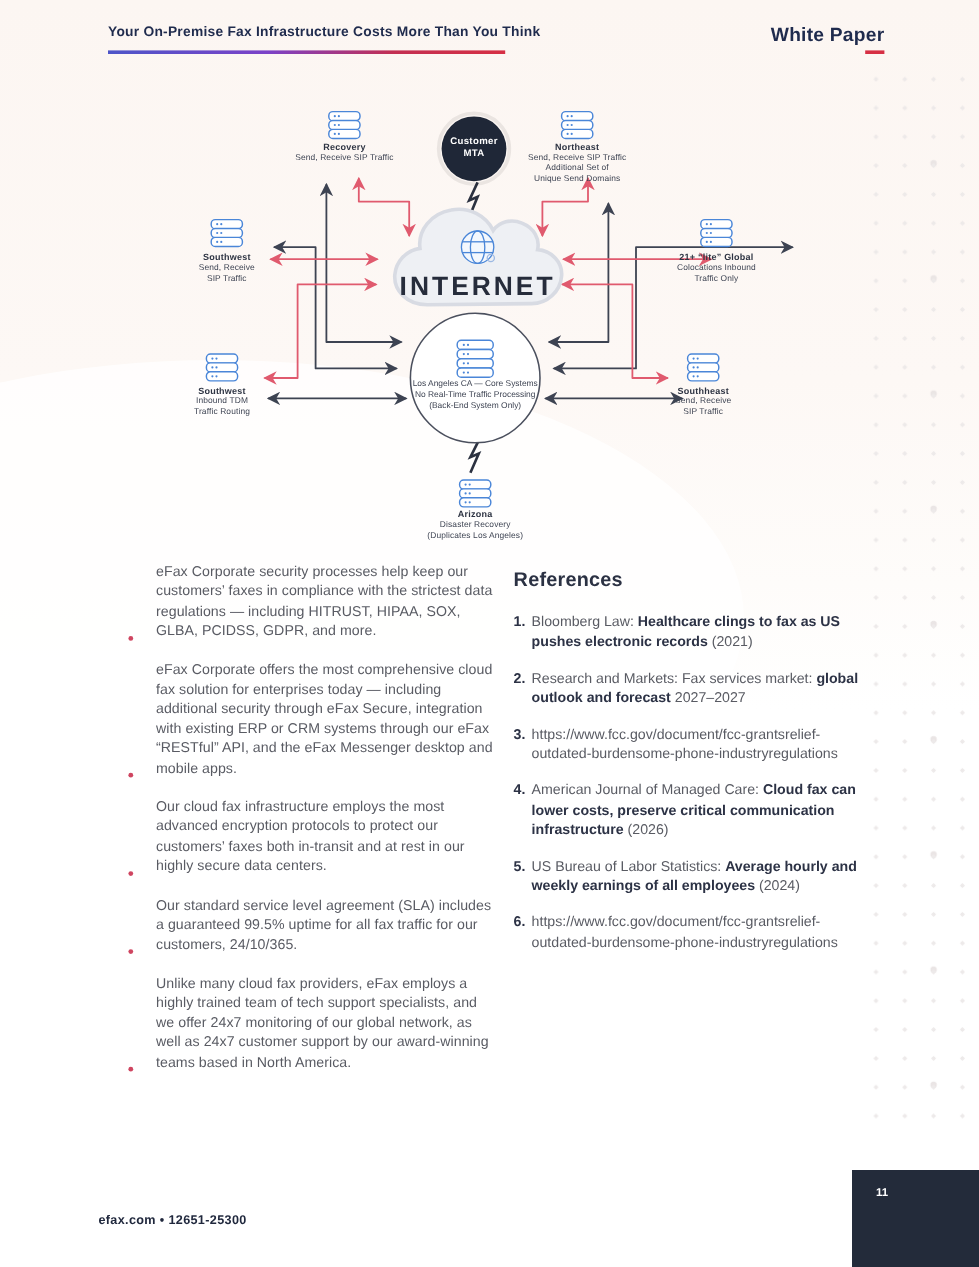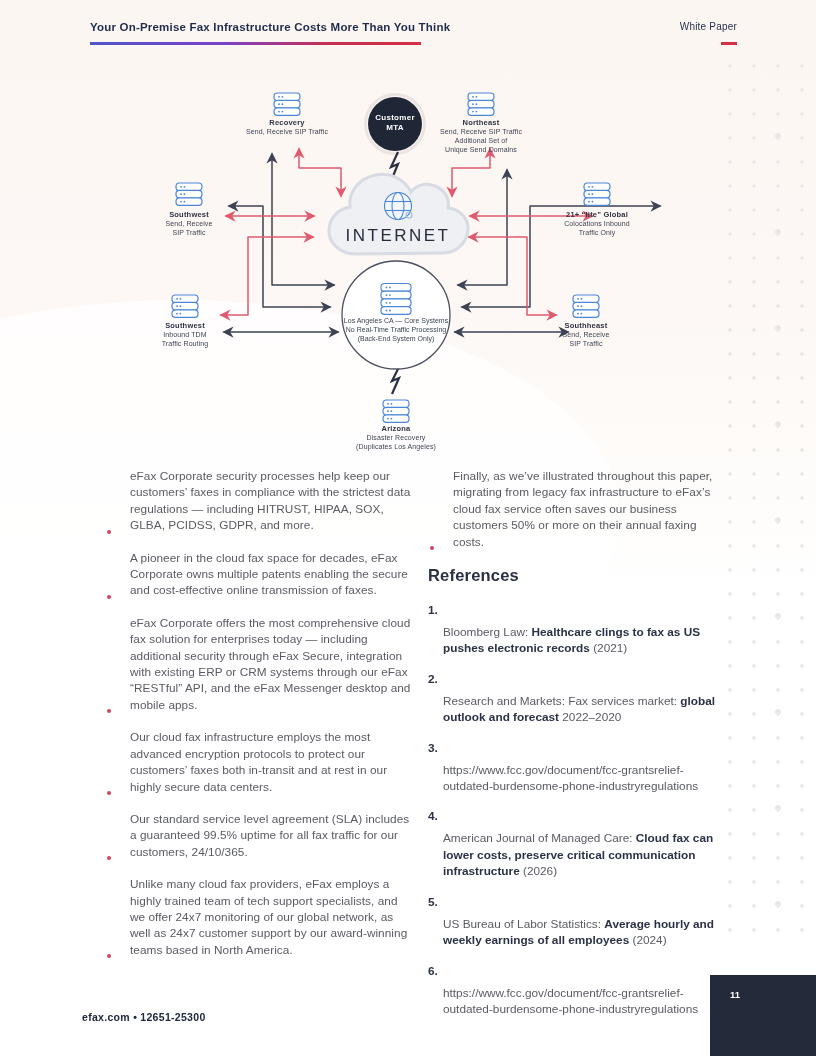--- a/index.html
+++ b/index.html
@@ -11,49 +11,49 @@
     background-image:radial-gradient(circle,#ece8e8 1.6px,transparent 1.9px),
                      radial-gradient(circle,#e8e3e3 2.6px,transparent 3px);
     background-size:24px 24px,96px 96px;background-position:6px 6px,18px 40px;}
   .wave{position:absolute;left:-260px;top:300px;width:880px;height:430px;
         background:rgba(255,255,255,.75);border-radius:50%;}
   
   .hdr-title{position:absolute;left:90px;top:21px;font-size:11.5px;font-weight:700;
              color:#1f2b4d;letter-spacing:.2px;}
   .hdr-grad{position:absolute;left:90px;top:42px;width:331px;height:3px;
             background:linear-gradient(90deg,#4d55c8 0%,#7b42c8 40%,#c32f52 72%,#d62f44 100%);}
-  .hdr-tag{position:absolute;right:79px;top:21px;font-size:10px;font-weight:400;
+  .hdr-tag{position:absolute;right:79px;top:21px;font-size:16px;font-weight:700;
            color:#1f2b4d;letter-spacing:.2px;}
   .hdr-tag-rule{position:absolute;right:79px;top:42px;width:16px;height:3px;background:#d62f44;}
   
   .diagram{position:absolute;left:0;top:0;width:659px;height:470px;}
   .diagram svg{position:absolute;left:0;top:0;}
   .node{position:absolute;transform:translateX(-50%);text-align:center;width:140px;}
   .node-name{font-size:7.5px;font-weight:700;color:#2d3342;letter-spacing:.2px;}
   .node-lines div{font-size:7px;color:#3e4453;line-height:9px;letter-spacing:.1px;}
   .mta-label{position:absolute;left:395px;top:113px;transform:translateX(-50%);
              text-align:center;color:#ffffff;font-size:8px;font-weight:700;line-height:10px;letter-spacing:.3px;}
   .internet-label{position:absolute;left:398px;top:226px;transform:translateX(-50%);
-                  font-size:17px;font-weight:400;letter-spacing:2.5px;color:#262c3b;}
+                  font-size:22px;font-weight:700;letter-spacing:2.5px;color:#262c3b;}
   .core-text{position:absolute;left:396px;top:317px;transform:translateX(-50%);
              text-align:center;width:120px;}
   .core-text div{font-size:7px;color:#3e4453;line-height:8.8px;}
   
   .col{position:absolute;}
   .col-left{left:105px;top:468px;width:308px;}
   .col-right{left:428px;top:468px;width:302px;}
   .bullet{display:flex;margin-bottom:16px;align-items:flex-end;}
   .dot{flex:none;width:4px;height:4px;border-radius:50%;background:#cf4560;margin:6px 0 0 2px;}
   .bullet p{margin:0 0 0 19px;font-size:11.8px;line-height:16.4px;color:#595b63;
             letter-spacing:.05px;width:282px;}
   h2.refs-h{margin:6px 0 17px 0;font-size:16.5px;font-weight:700;color:#2b3143;letter-spacing:.2px;}
   .ref{display:flex;margin-bottom:14px;}
   .ref-num{flex:none;width:15px;font-size:11.8px;line-height:16.4px;font-weight:700;color:#2c3245;}
   .ref-text{font-size:11.8px;line-height:16.4px;color:#595b63;overflow-wrap:break-word;
-            word-break:break-word;width:280px;margin-top:22px;}
+            word-break:break-word;width:280px;}
   .ref-text b{color:#2c3245;}
   
   .footer-left{position:absolute;left:82px;top:987px;font-size:10.5px;font-weight:700;
                color:#20283d;letter-spacing:.3px;margin-top:24px;}
   .page-box{position:absolute;left:710px;top:975px;width:106px;height:81px;background:#232b3a;}
   .page-num{position:absolute;left:20px;top:14px;color:#ffffff;font-size:9.5px;font-weight:700;}
 </style>
 </head>
 <body>
 
@@ -212,55 +212,45 @@
       </div>
   </div>
 
   <section class="col col-left">
       <div class="bullet">
         <span class="dot"></span>
         <p>eFax Corporate security processes help keep our customers’ faxes in compliance with the strictest data regulations — including HITRUST, HIPAA, SOX, GLBA, PCIDSS, GDPR, and more.</p>
       </div>
       <div class="bullet">
         <span class="dot"></span>
-        <p>A pioneer in the cloud fax space for decades, eFax Corporate owns multiple patents enabling the secure and cost-effective online transmission of faxes.</p>
-      </div>
-      <div class="bullet">
-        <span class="dot"></span>
         <p>eFax Corporate offers the most comprehensive cloud fax solution for enterprises today — including additional security through eFax Secure, integration with existing ERP or CRM systems through our eFax “RESTful” API, and the eFax Messenger desktop and mobile apps.</p>
       </div>
       <div class="bullet">
         <span class="dot"></span>
         <p>Our cloud fax infrastructure employs the most advanced encryption protocols to protect our customers’ faxes both in-transit and at rest in our highly secure data centers.</p>
       </div>
       <div class="bullet">
         <span class="dot"></span>
         <p>Our standard service level agreement (SLA) includes a guaranteed 99.5% uptime for all fax traffic for our customers, 24/10/365.</p>
       </div>
       <div class="bullet">
         <span class="dot"></span>
         <p>Unlike many cloud fax providers, eFax employs a highly trained team of tech support specialists, and we offer 24x7 monitoring of our global network, as well as 24x7 customer support by our award-winning teams based in North America.</p>
       </div>
     </section>
   <section class="col col-right">
-    <div>
-        <div class="bullet">
-          <span class="dot"></span>
-          <p>Finally, as we’ve illustrated throughout this paper, migrating from legacy fax infrastructure to eFax’s cloud fax service often saves our business customers 50% or more on their annual faxing costs.</p>
-        </div>
-      </div>
     <h2 class="refs-h">References</h2>
     <div id="refs">
         <div class="ref">
           <span class="ref-num">1.</span>
           <span class="ref-text"><span>Bloomberg Law: </span><b>Healthcare clings to fax as US pushes electronic records</b><span> (2021)</span></span>
         </div>
         <div class="ref">
           <span class="ref-num">2.</span>
-          <span class="ref-text"><span>Research and Markets: Fax services market: </span><b>global outlook and forecast</b><span> 2022–2020</span></span>
+          <span class="ref-text"><span>Research and Markets: Fax services market: </span><b>global outlook and forecast</b><span> 2027–2027</span></span>
         </div>
         <div class="ref">
           <span class="ref-num">3.</span>
           <span class="ref-text"><span>https://www.fcc.gov/document/fcc-grantsrelief-outdated-burdensome-phone-industryregulations</span></span>
         </div>
         <div class="ref">
           <span class="ref-num">4.</span>
           <span class="ref-text"><span>American Journal of Managed Care: </span><b>Cloud fax can lower costs, preserve critical communication infrastructure</b><span> (2026)</span></span>
         </div>
         <div class="ref">

